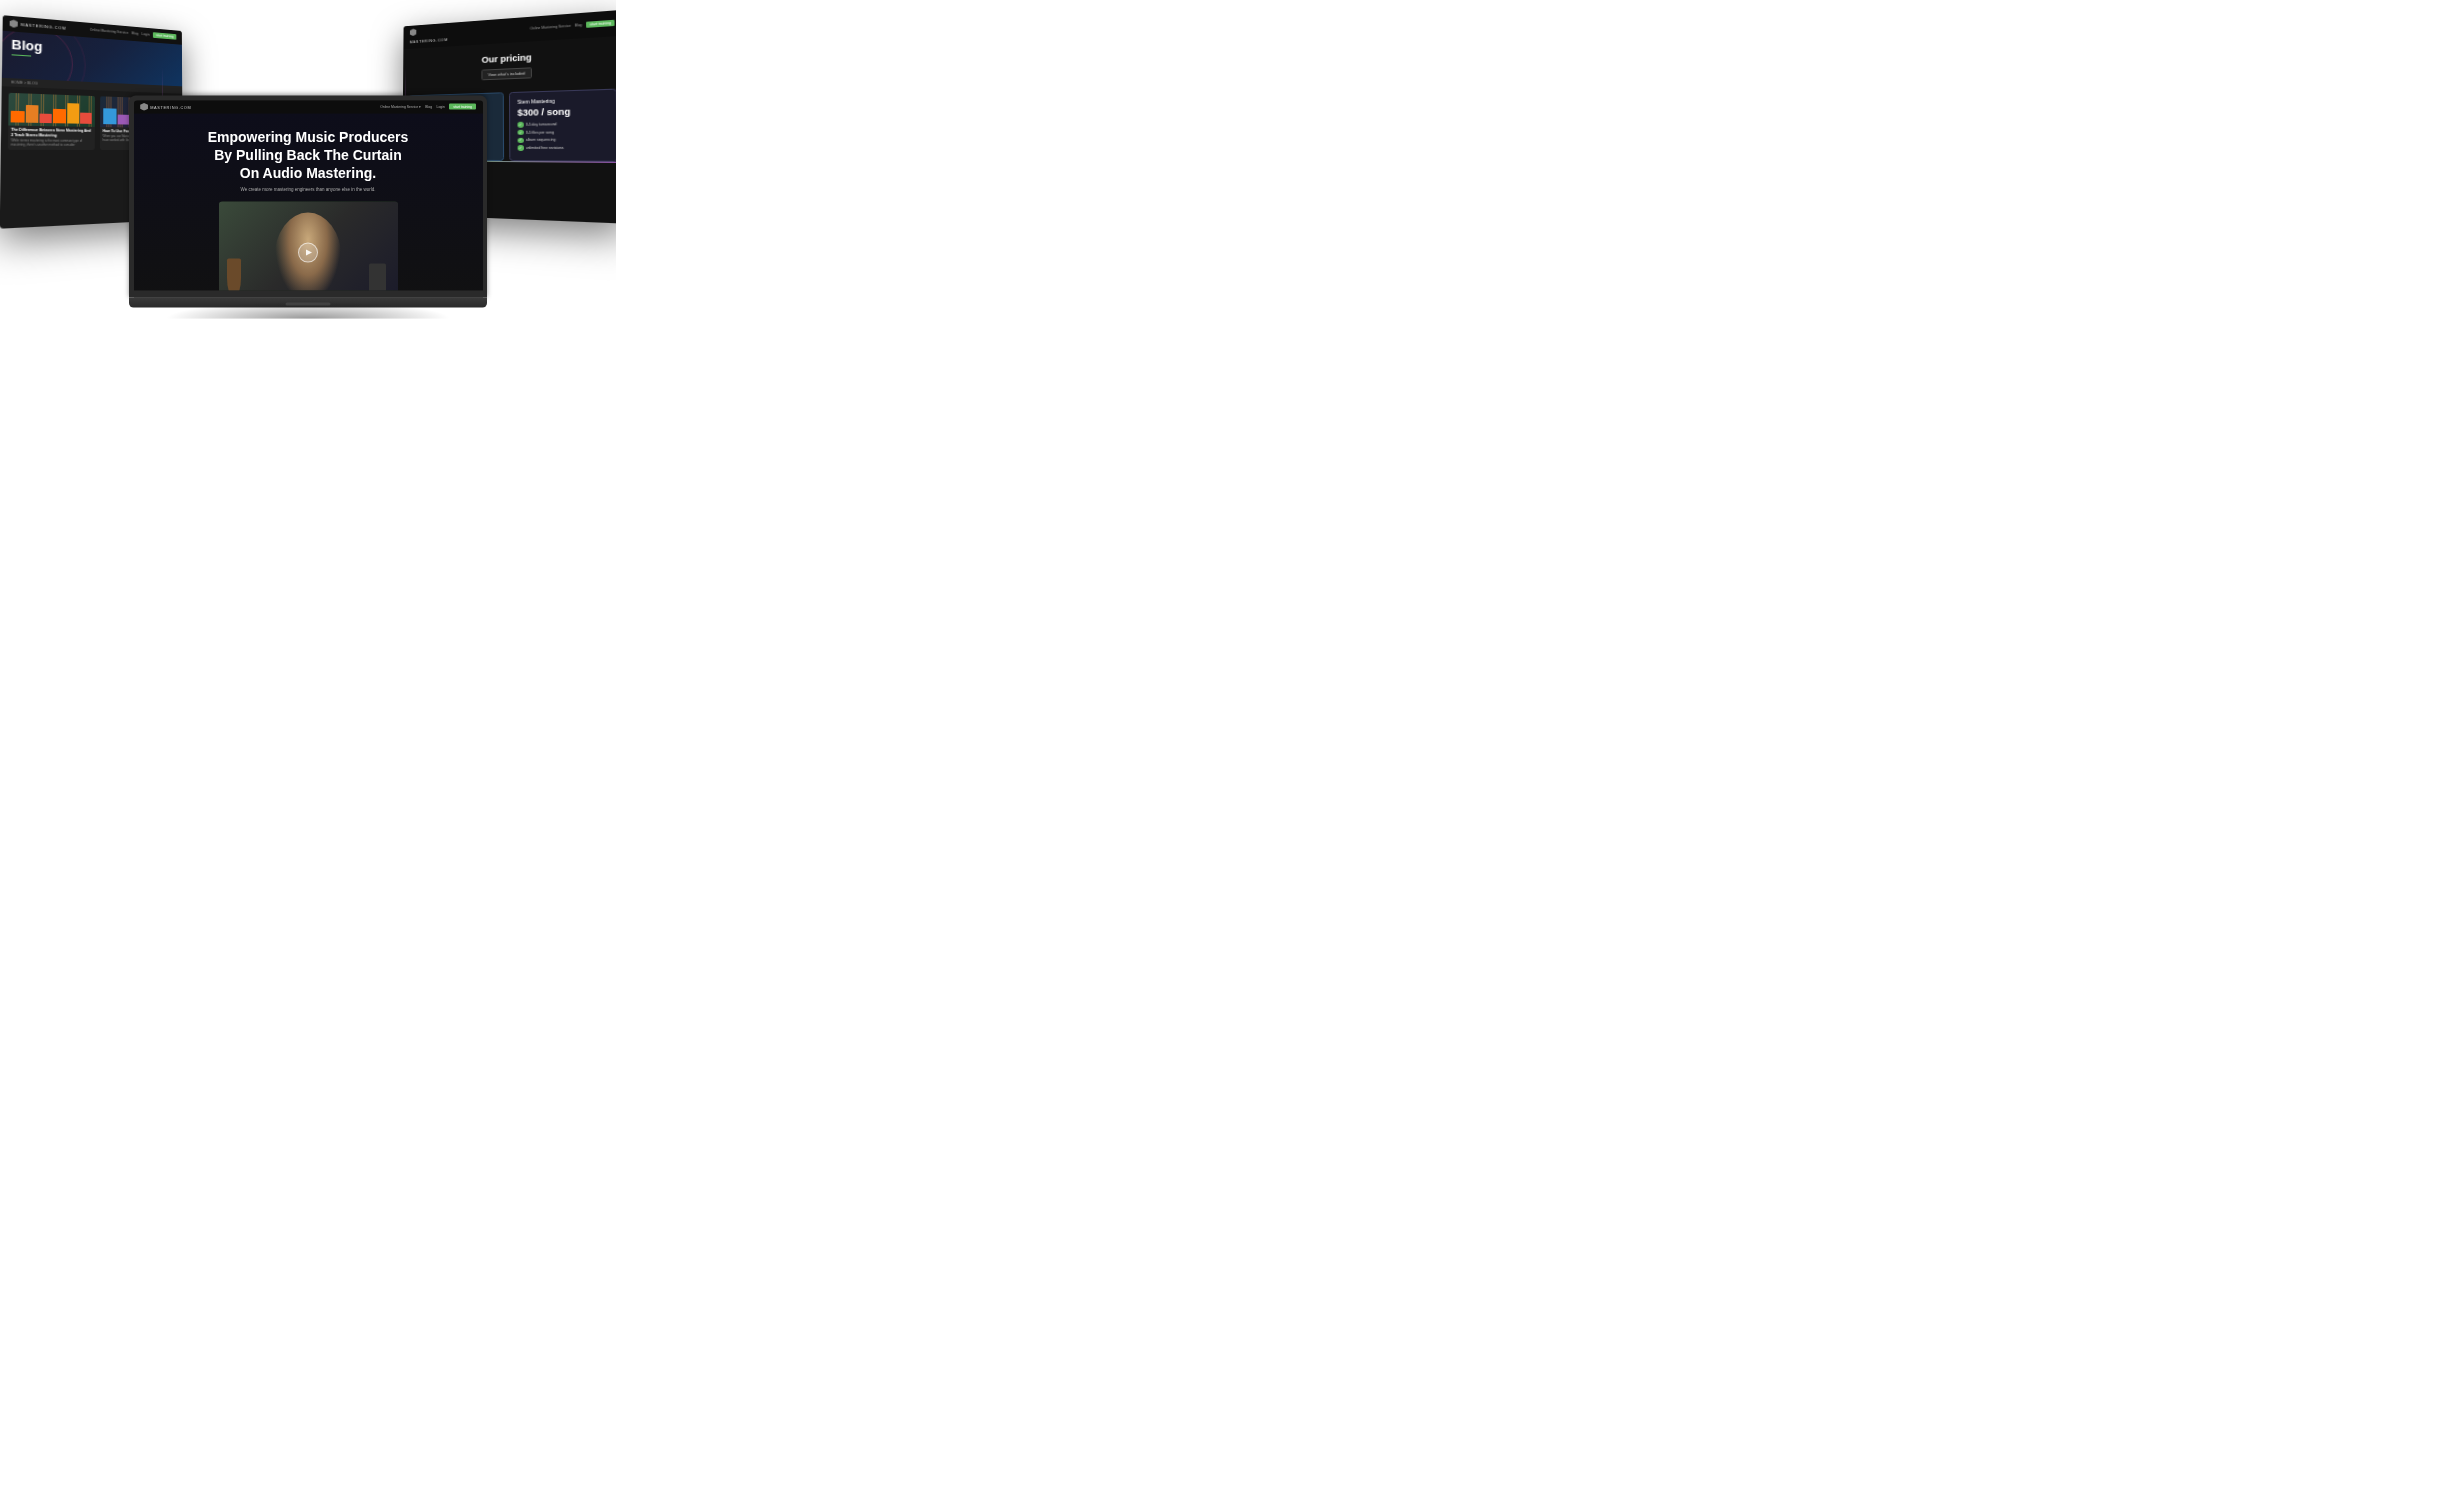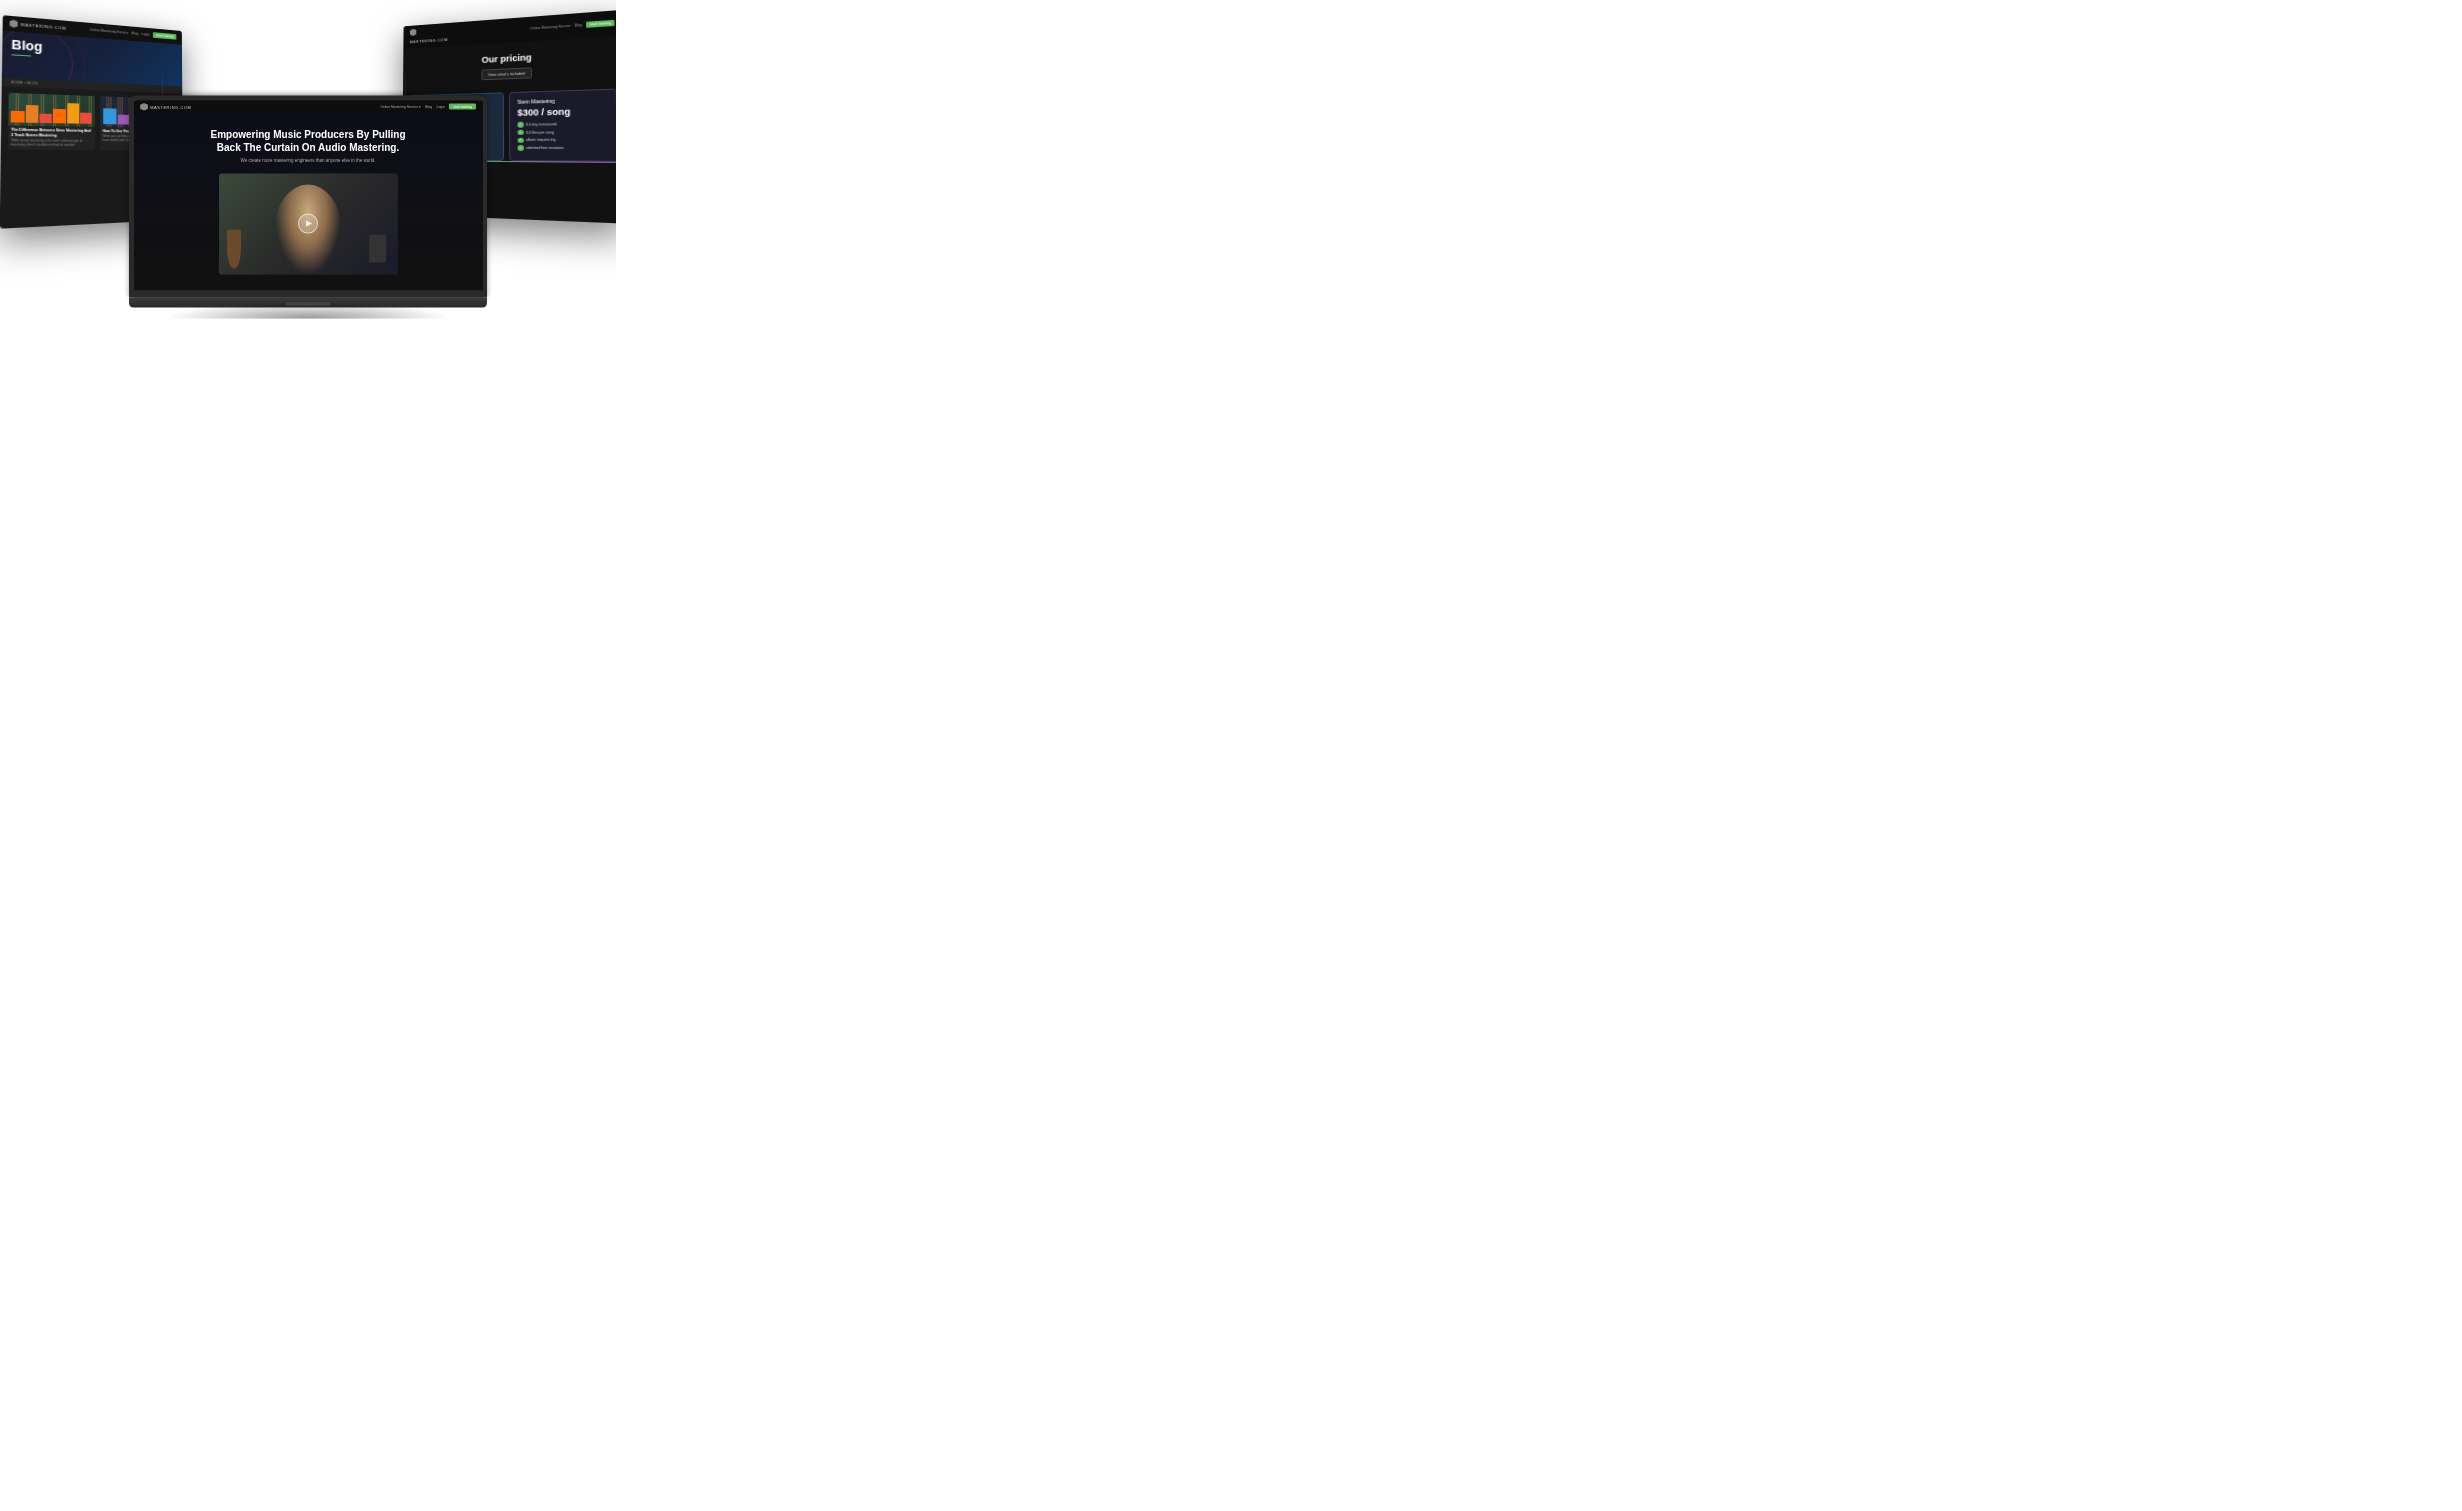--- a/index.html
+++ b/index.html
@@ -268,21 +268,21 @@
       padding: 1.1px 3.9px;
       border-radius: 1.1px;
     }
     .laptop-hero {
       background: linear-gradient(180deg, #0d0d1a 0%, #111 100%);
       padding: 14px 11.2px 8.4px;
       text-align: center;
     }
     .hero-headline {
       color: #fff;
-      font-size: 10px;
+      font-size: 14px;
       font-weight: 700;
       line-height: 1.3;
       margin-bottom: 4.5px;
       max-width: 201px;
       margin-left: auto;
       margin-right: auto;
     }
     .hero-subtext {
       color: #aaa;
       font-size: 4.5px;

